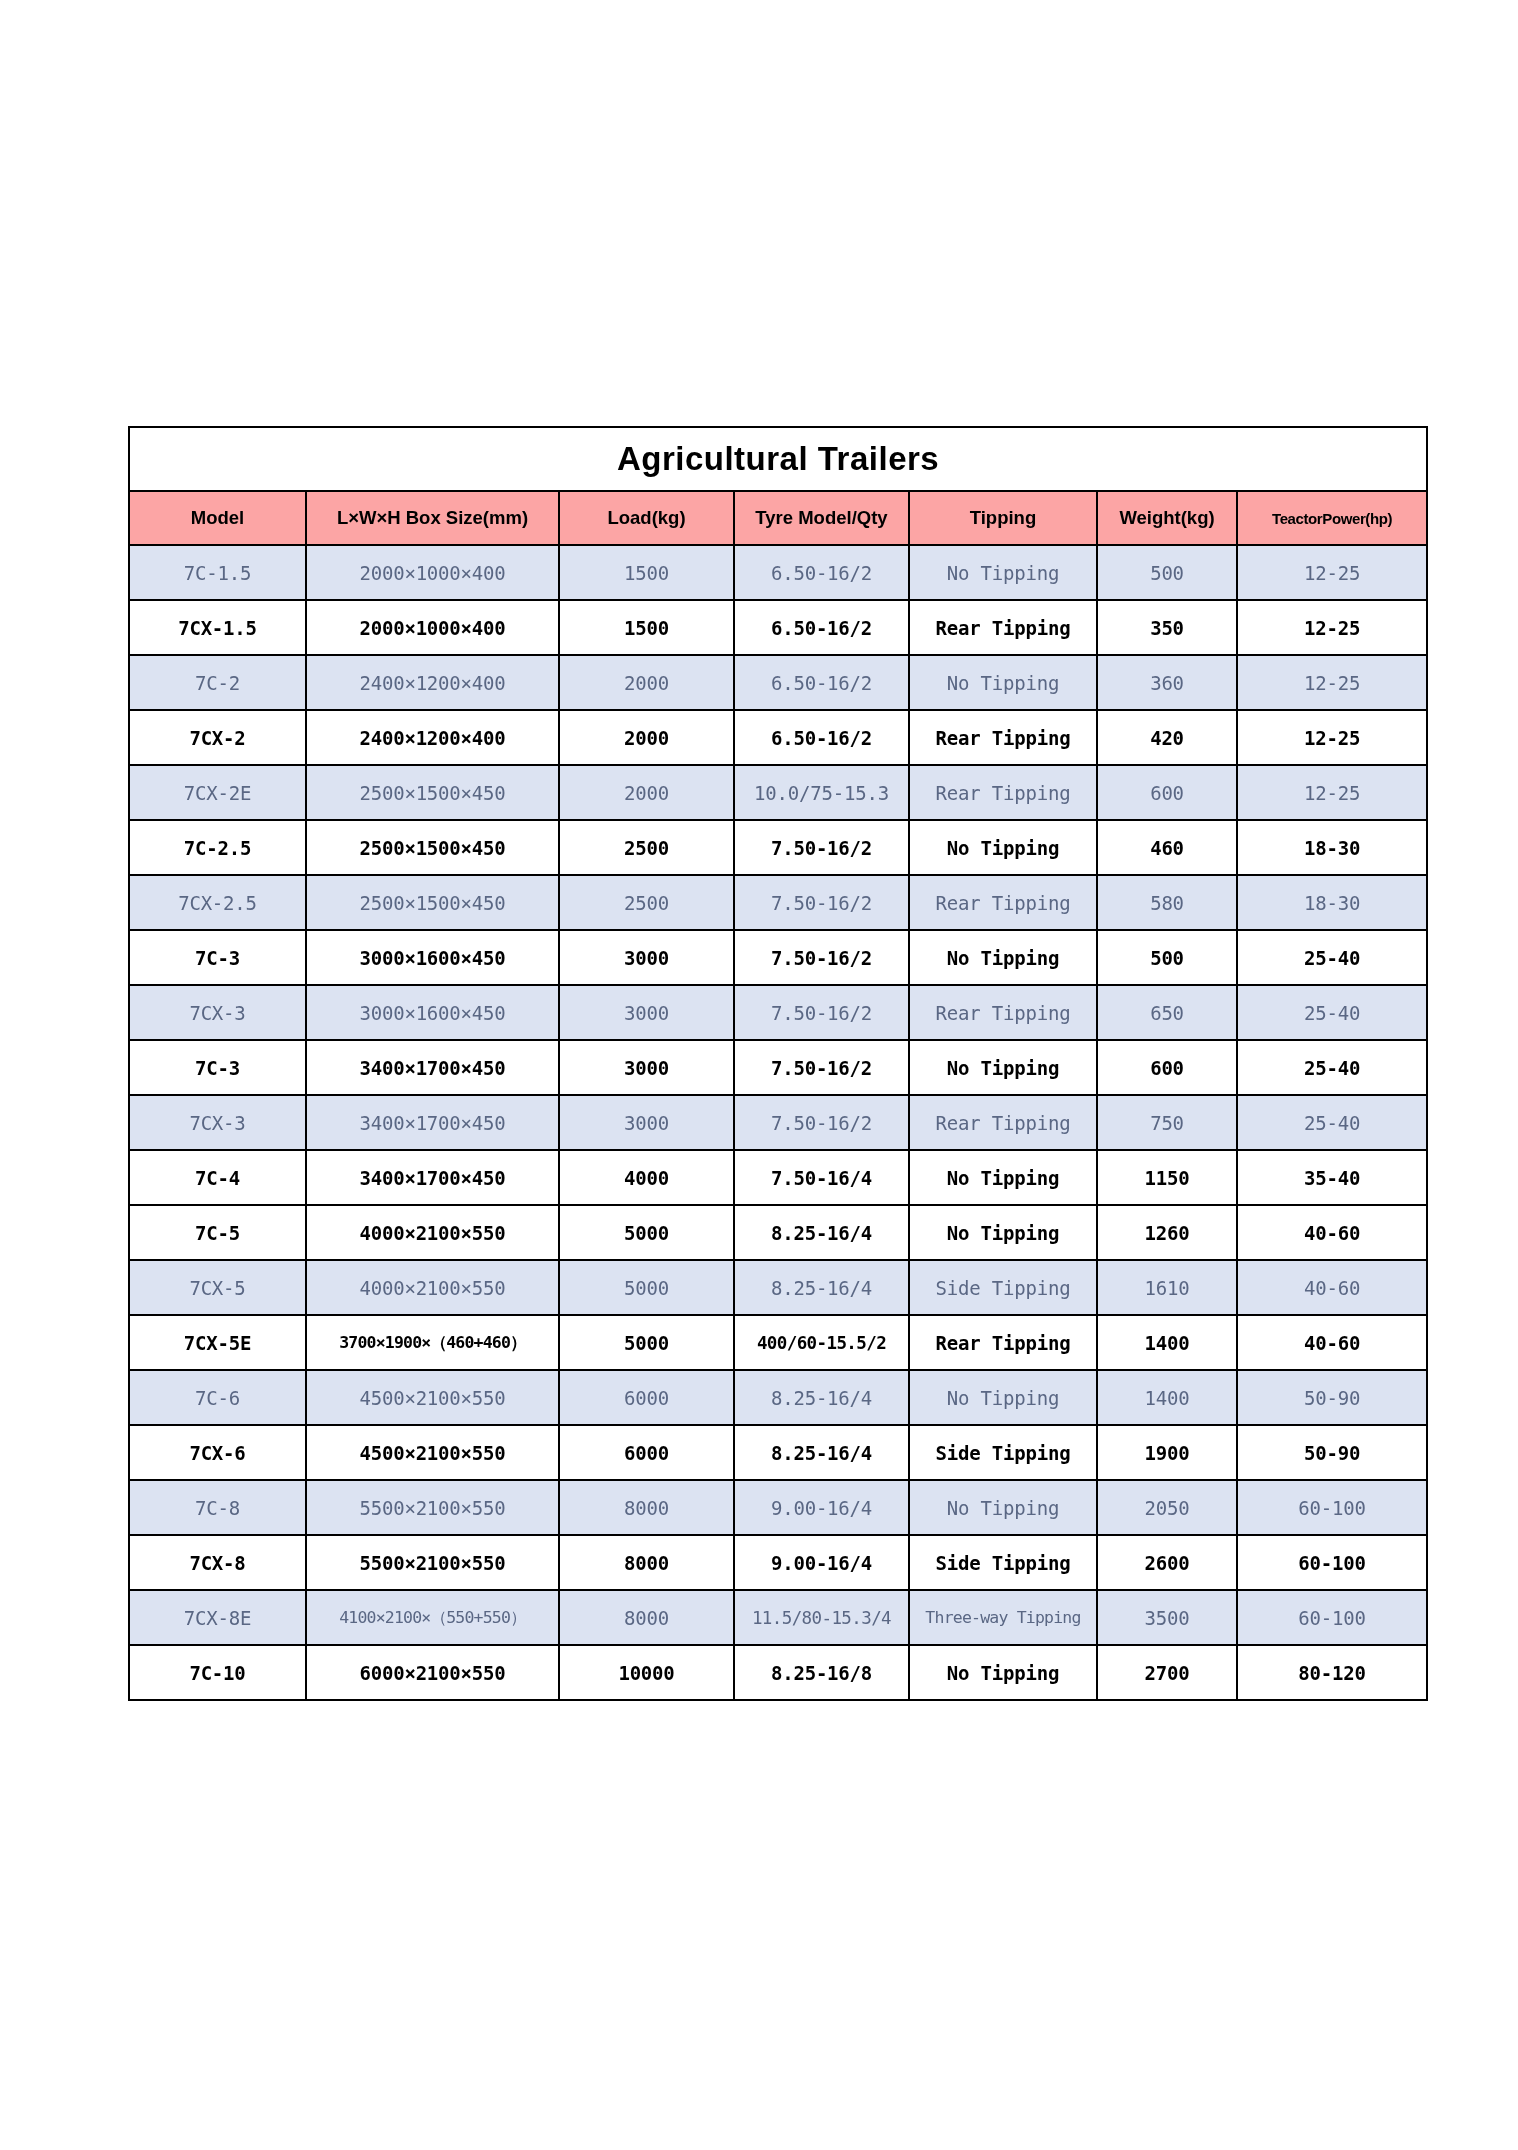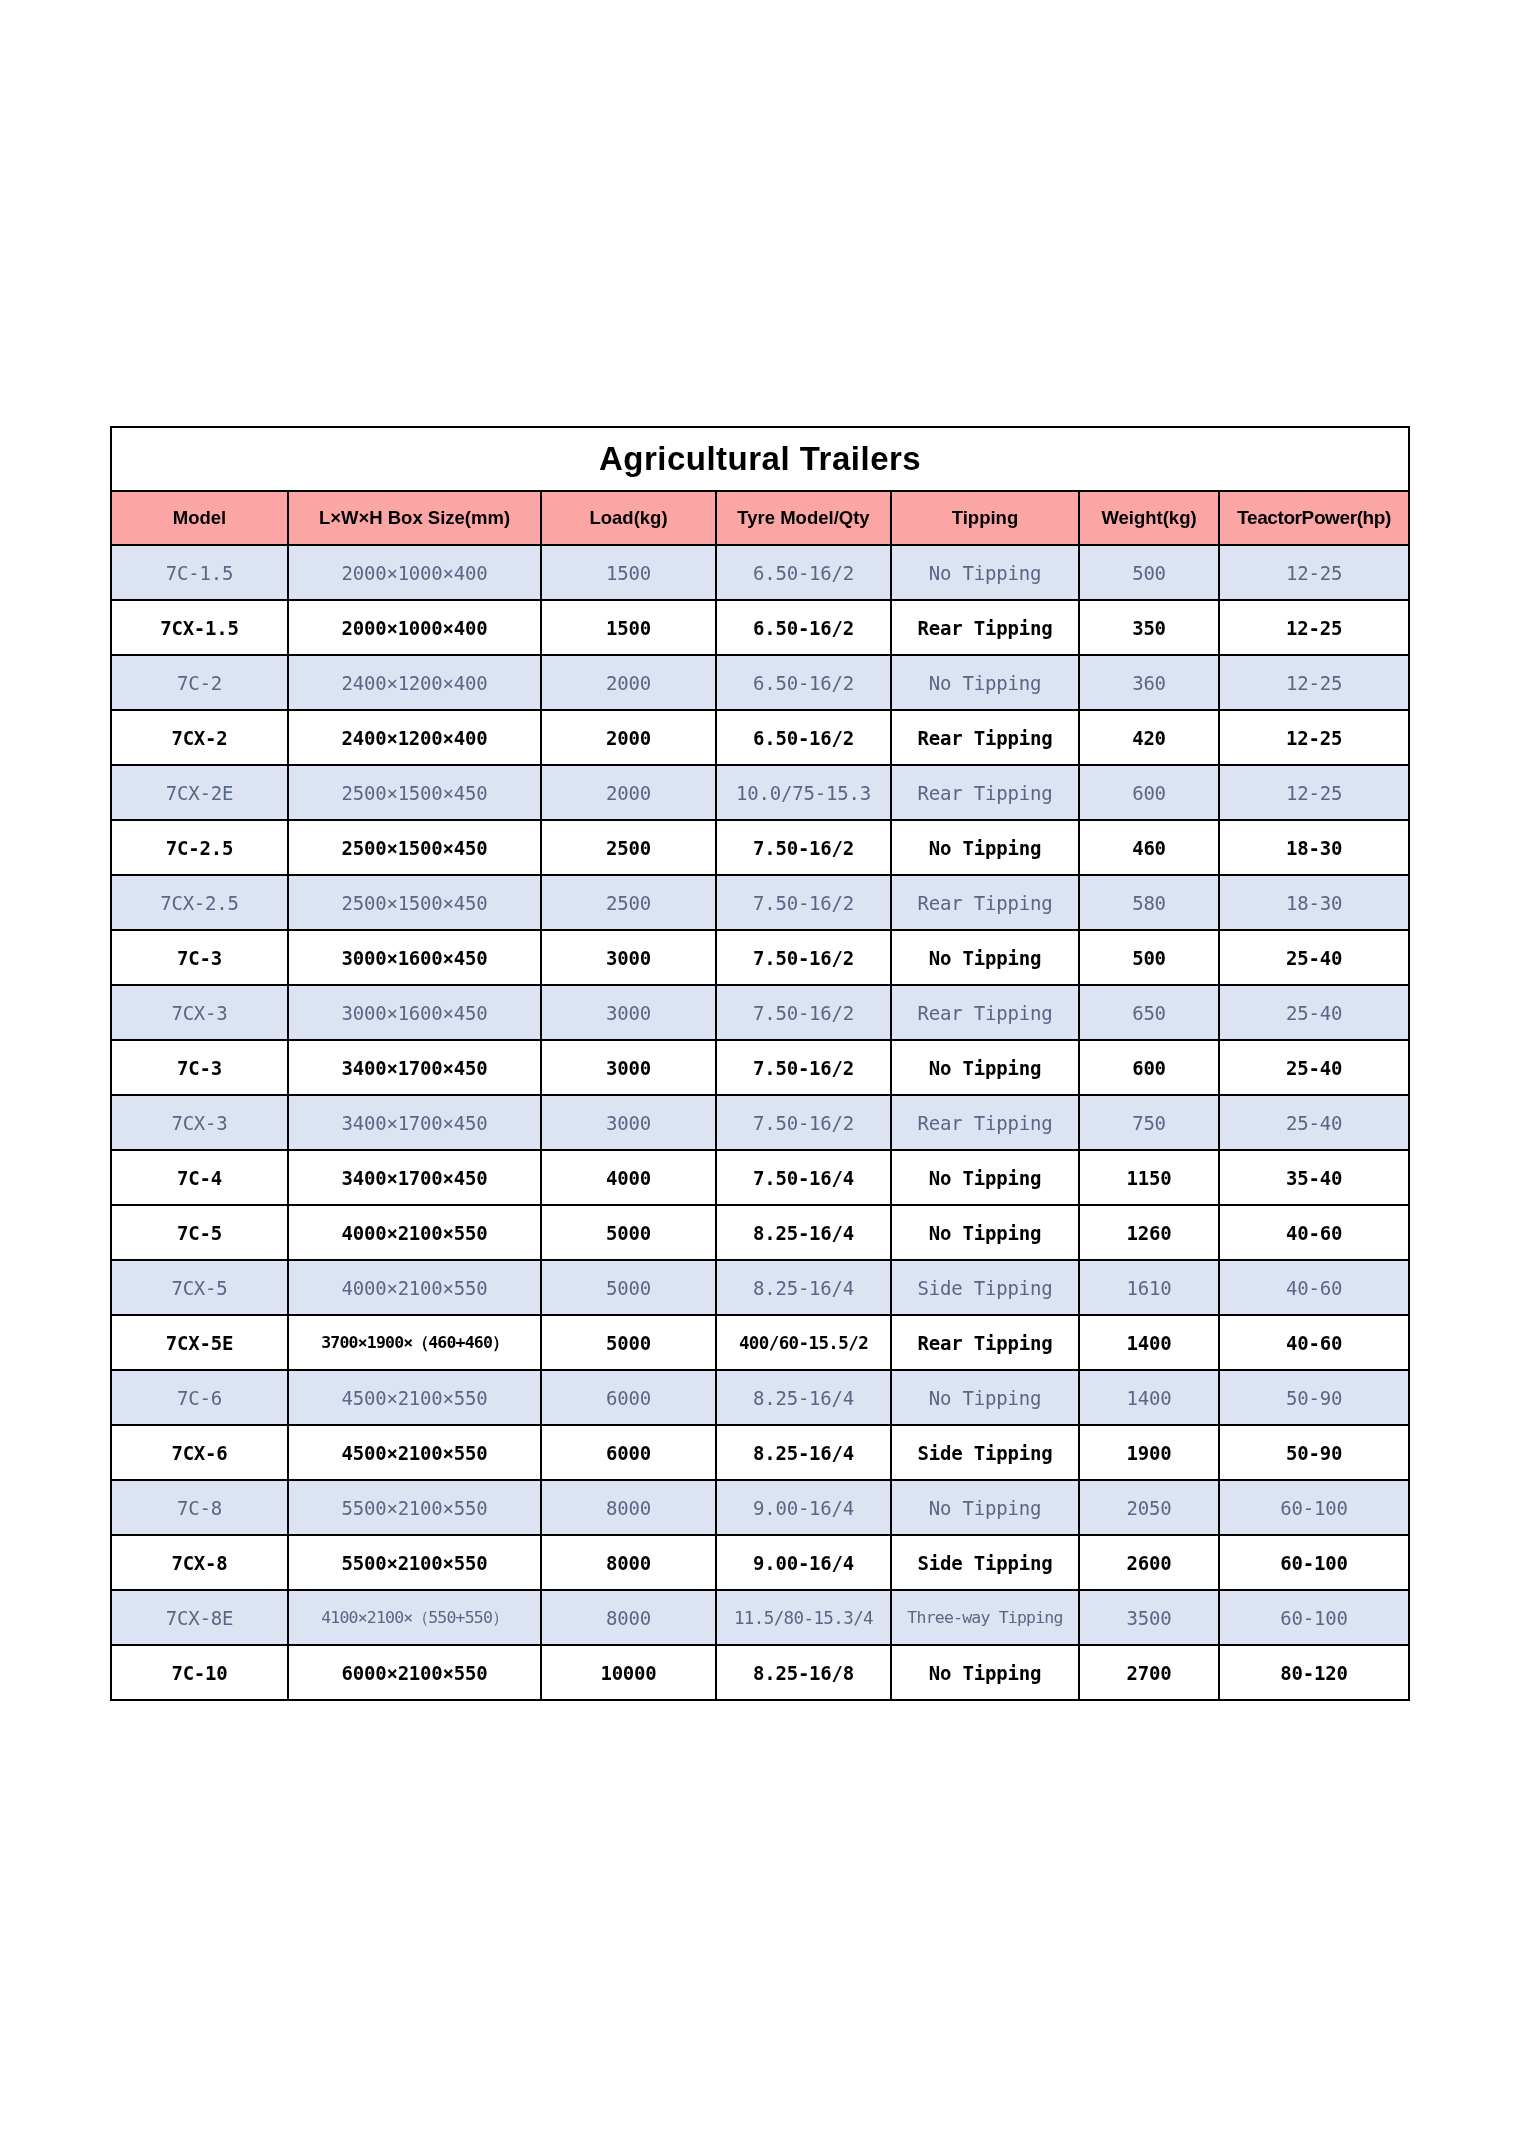--- a/index.html
+++ b/index.html
@@ -18,21 +18,21 @@
   .page {
     position: relative;
     width: 1518px;
     height: 2150px;
     background: #ffffff;
     overflow: hidden;
   }
 
   .spec-table-wrap {
     position: absolute;
-    left: 110px;
+    left: 128px;
     top: 426px;
     width: 1298px;
   }
 
   table.spec {
     border-collapse: collapse;
     table-layout: fixed;
     width: 1298px;
     background: #ffffff;
   }
@@ -60,21 +60,21 @@
   .hdr-cell {
     height: 52px;
     font-family: "Liberation Sans", sans-serif;
     font-weight: bold;
     font-size: 18.5px;
     color: #000000;
     background: #fca5a5;
     white-space: nowrap;
   }
   .hdr-cell.tight {
-    font-size: 19px;
+    font-size: 15px;
     letter-spacing: -0.4px;
     margin-left: 32px;
   }
 
   
   tr.data-row td {
     height: 53px;
     font-family: "DejaVu Sans Mono", monospace;
     font-size: 19px;
     letter-spacing: -0.2px;

